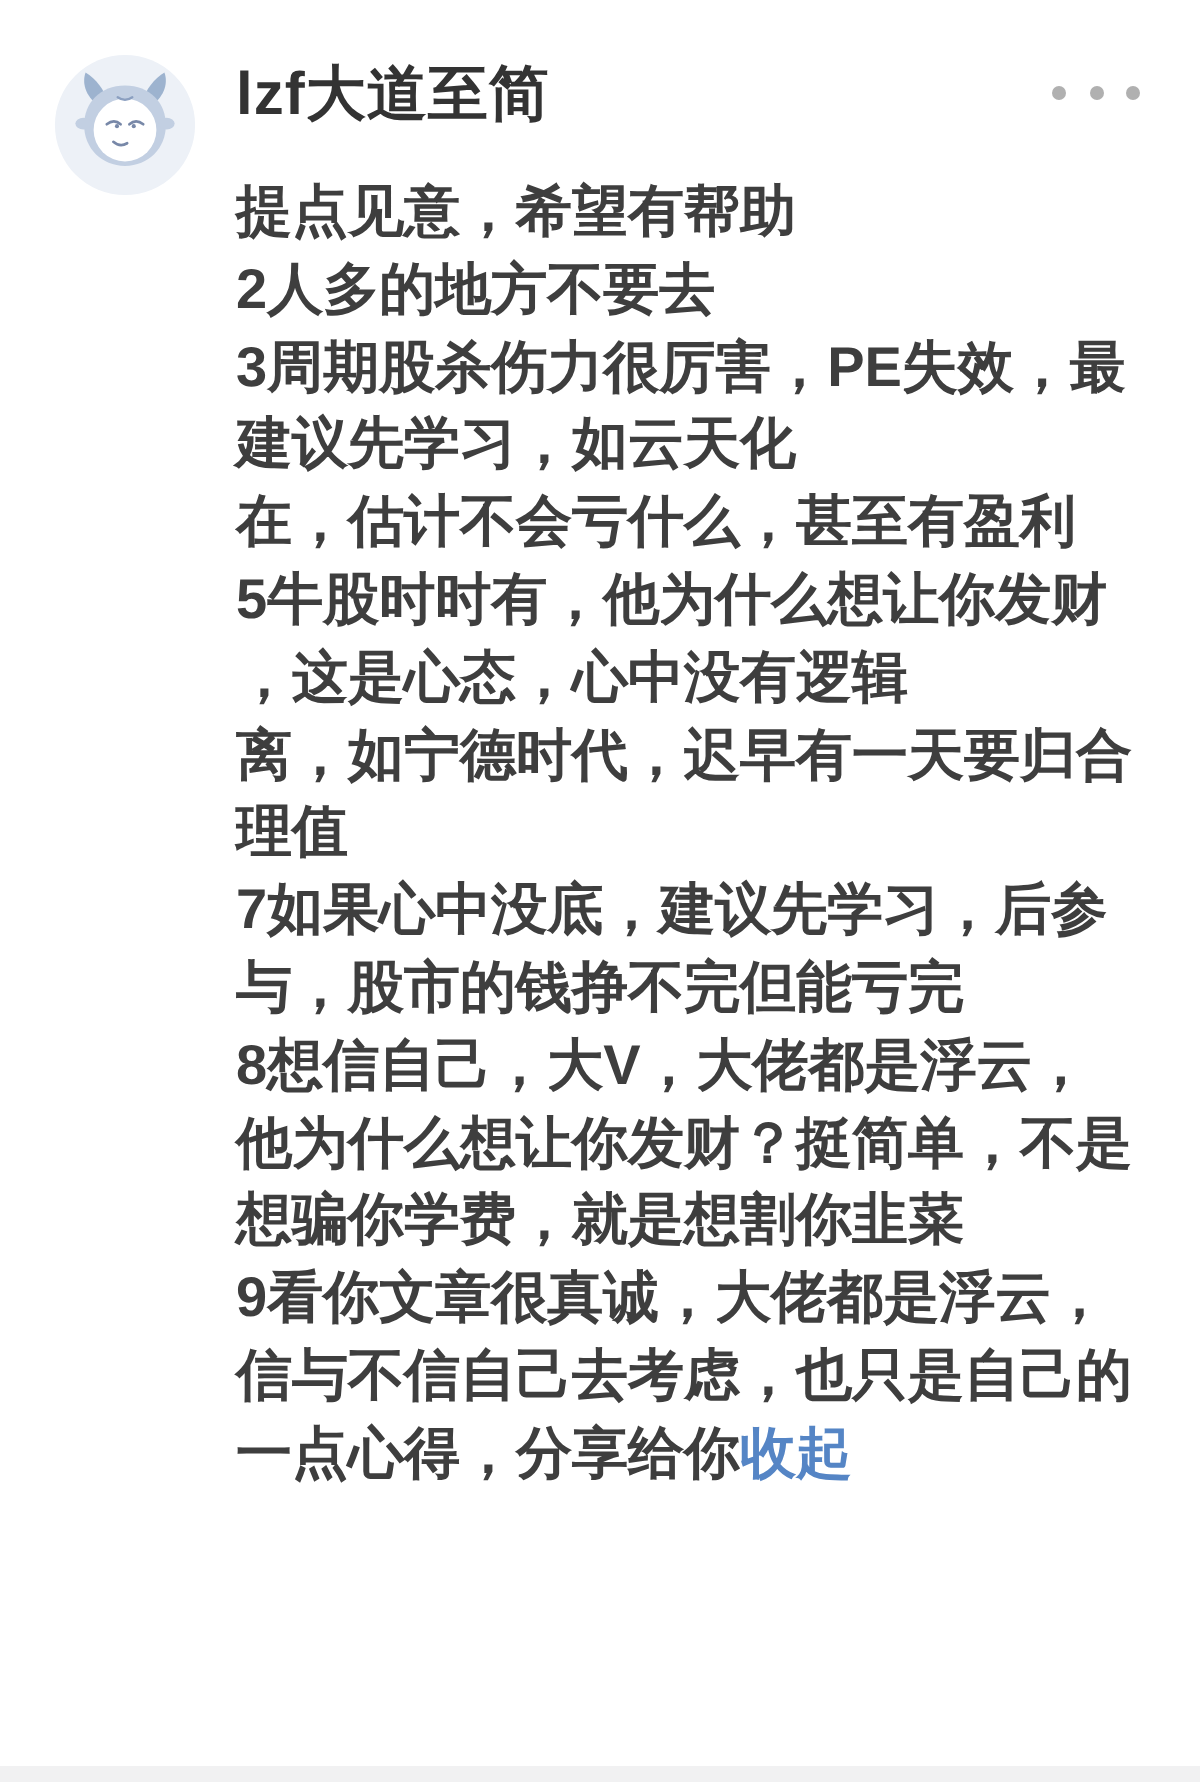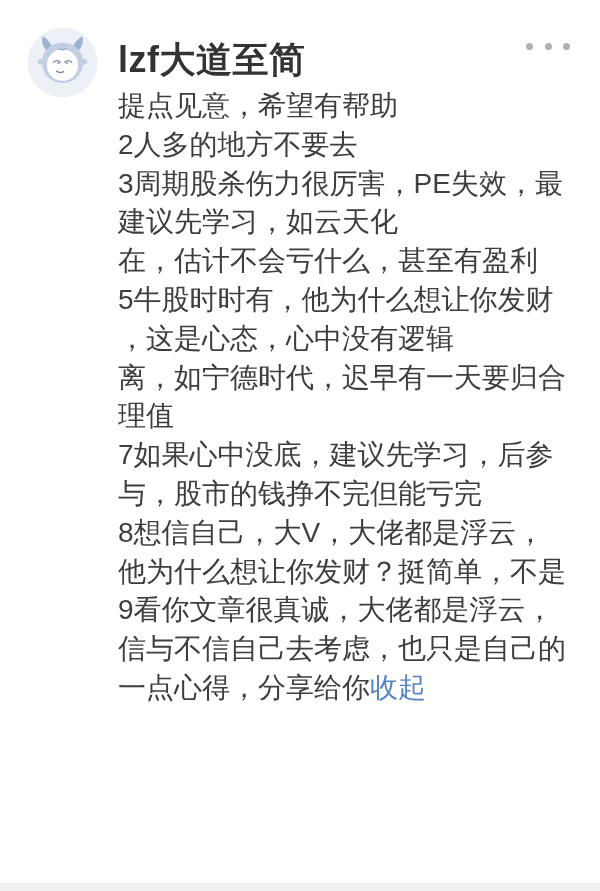--- a/index.html
+++ b/index.html
@@ -12,38 +12,38 @@
     background:var(--bg);
     font-family:"Liberation Sans","DejaVu Sans",sans-serif;
     position:relative;
   }
   .post{position:absolute;inset:0;background:var(--bg);}
   .avatar{
     position:absolute;left:26px;top:26px;width:73px;height:73px;
     border-radius:50%;overflow:hidden;cursor:pointer;
   }
   .username{
-    position:absolute;left:118px;top:42px;
-    font-size:36px;font-weight:bold;color:var(--username);
+    position:absolute;left:118px;top:30px;
+    font-size:30px;font-weight:bold;color:var(--username);
     line-height:36px;cursor:pointer;letter-spacing:0.5px;
   }
   .more-btn{
     position:absolute;left:524px;top:36px;width:48px;height:20px;
     display:flex;align-items:center;justify-content:space-between;
     padding:0 2px;cursor:pointer;background:none;border:none;
   }
   .more-btn .dot{
     width:7px;height:7px;border-radius:50%;background:var(--dots);
     display:inline-block;
   }
   .body-text{
     position:absolute;left:118px;top:87px;width:472px;
     font-size:28px;line-height:38.8px;color:var(--text);
   }
-  .line{white-space:nowrap;}
+  .line{white-space:nowrap;font-weight:bold;}
   .collapse-link{
     color:var(--link);text-decoration:none;cursor:pointer;
   }
   .bottom-divider{
     position:absolute;left:0;top:883px;width:600px;height:8px;
     background:var(--divider);
   }
 </style>
 </head>
 <body>
@@ -83,20 +83,21 @@
     <div class="line">建议先学习，如云天化</div>
     <div class="line">在，估计不会亏什么，甚至有盈利</div>
     <div class="line">5牛股时时有，他为什么想让你发财</div>
     <div class="line">，这是心态，心中没有逻辑</div>
     <div class="line">离，如宁德时代，迟早有一天要归合</div>
     <div class="line">理值</div>
     <div class="line">7如果心中没底，建议先学习，后参</div>
     <div class="line">与，股市的钱挣不完但能亏完</div>
     <div class="line">8想信自己，大V，大佬都是浮云，</div>
     <div class="line">他为什么想让你发财？挺简单，不是</div>
+    <div class="line">想骗你学费，就是想割你韭菜</div>
     <div class="line">9看你文章很真诚，大佬都是浮云，</div>
     <div class="line">信与不信自己去考虑，也只是自己的</div>
     <div class="line">
       <span>一点心得，分享给你</span><a class="collapse-link">收起</a>
     </div>
   </div>
 
   <div class="bottom-divider"></div>
 
 </div>

